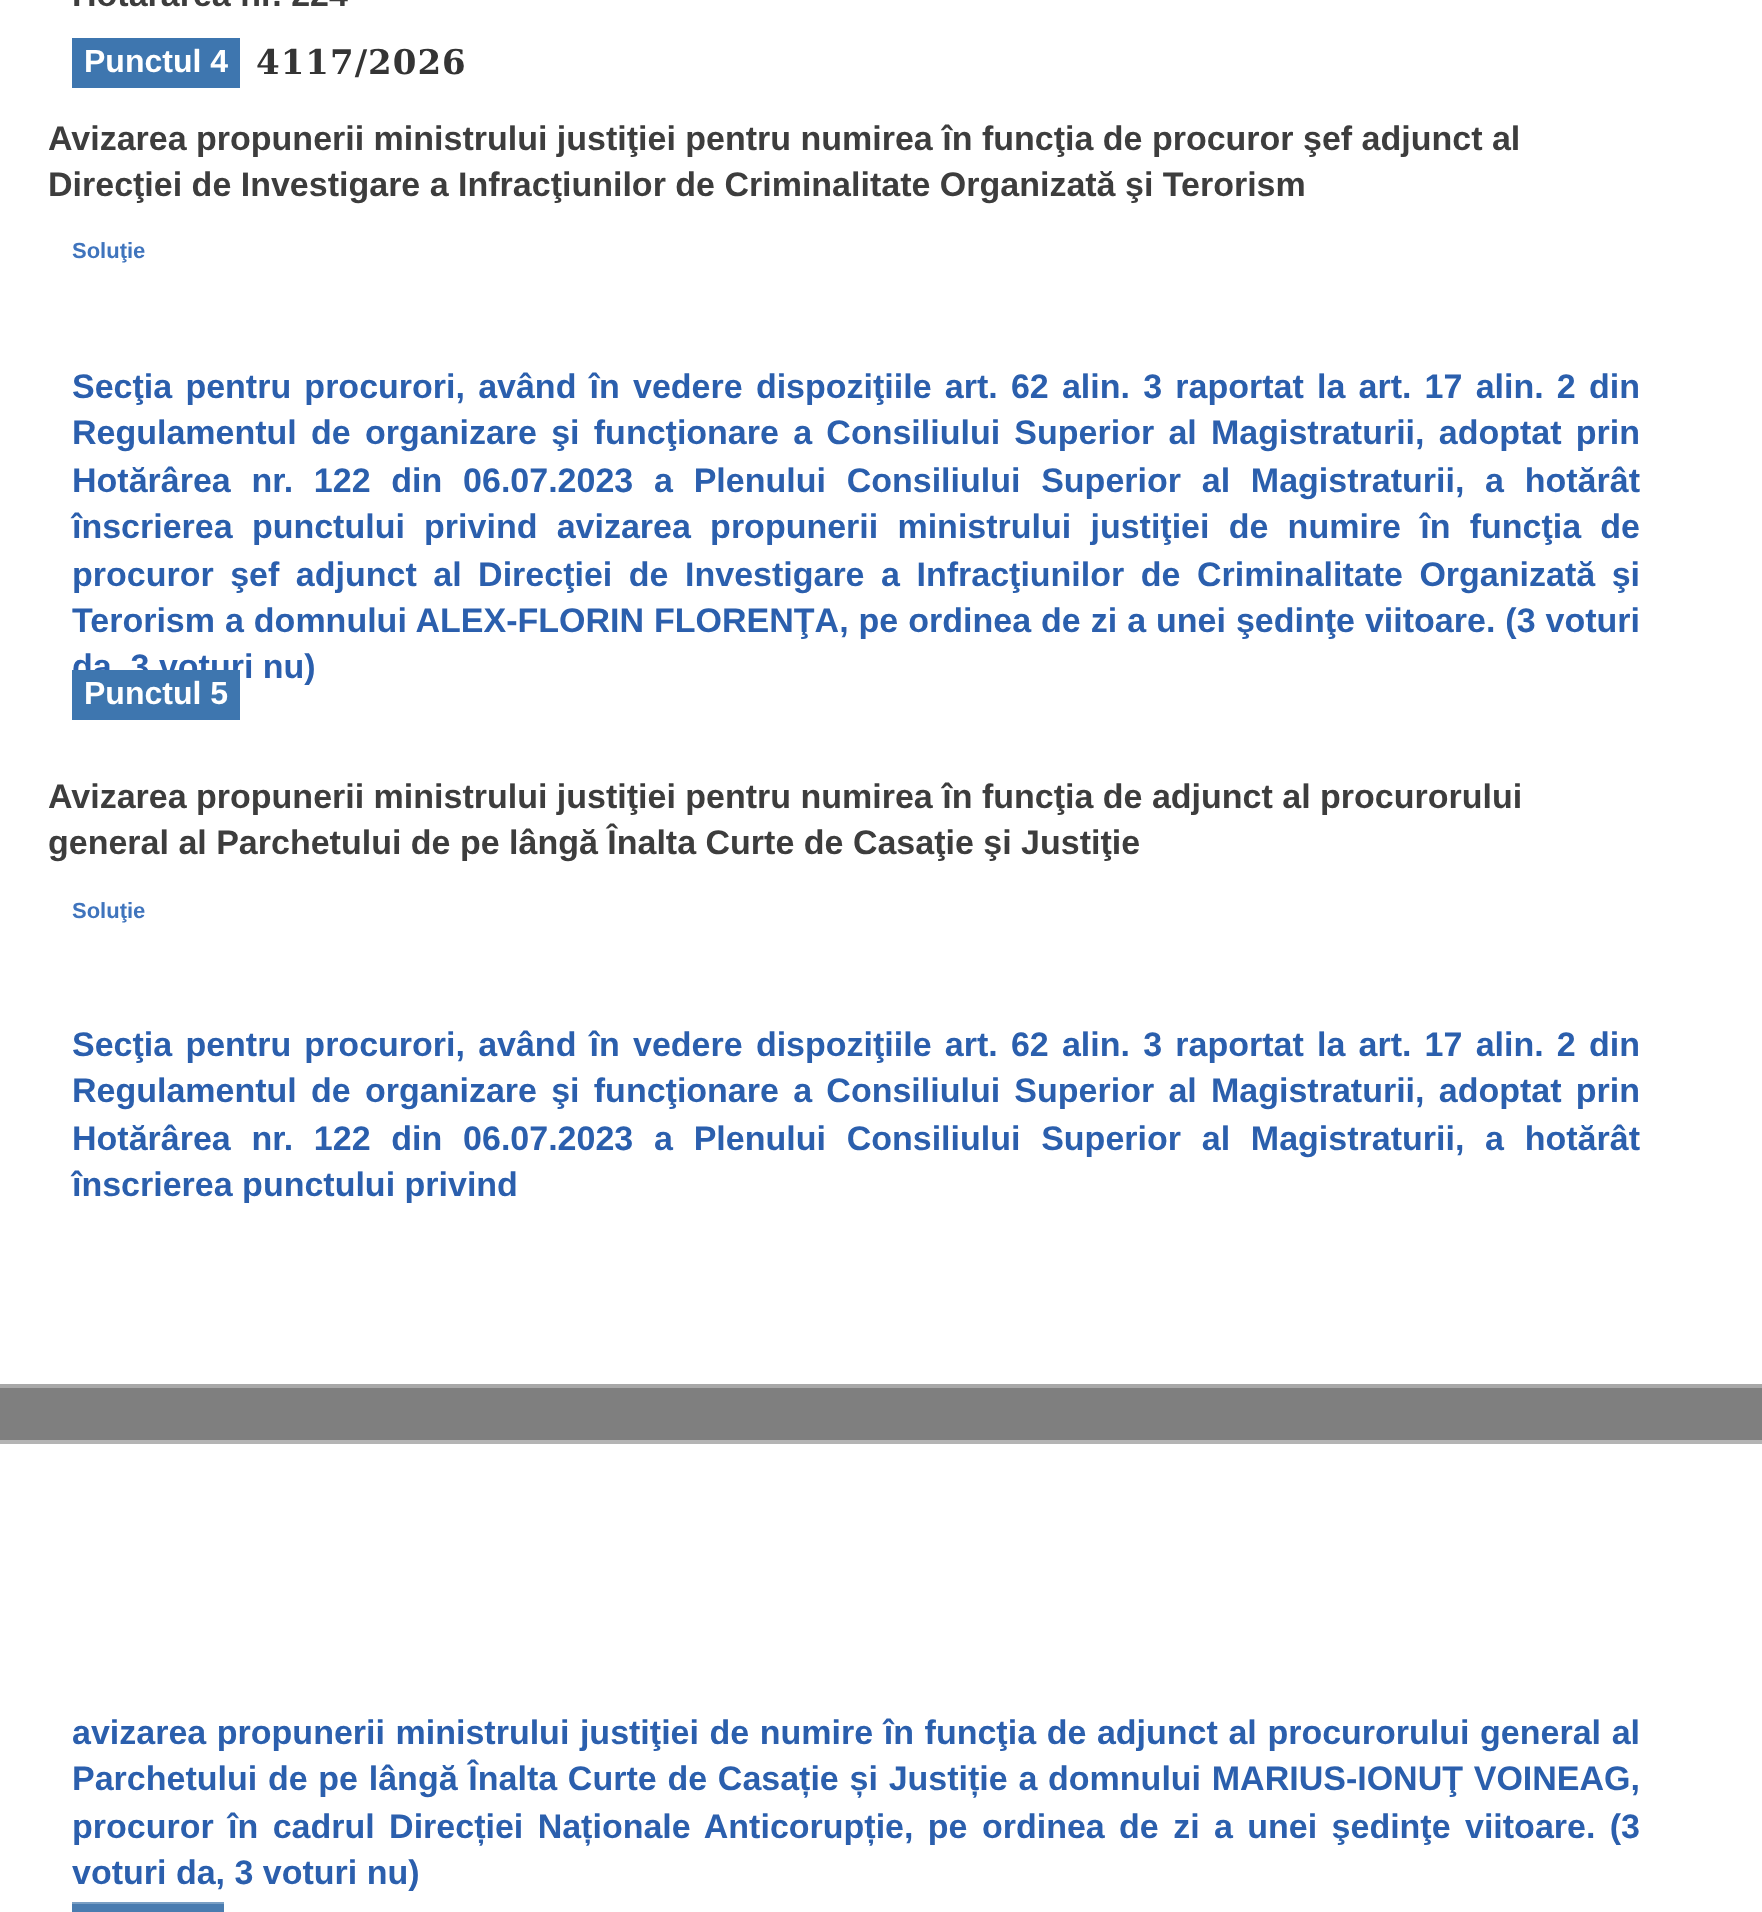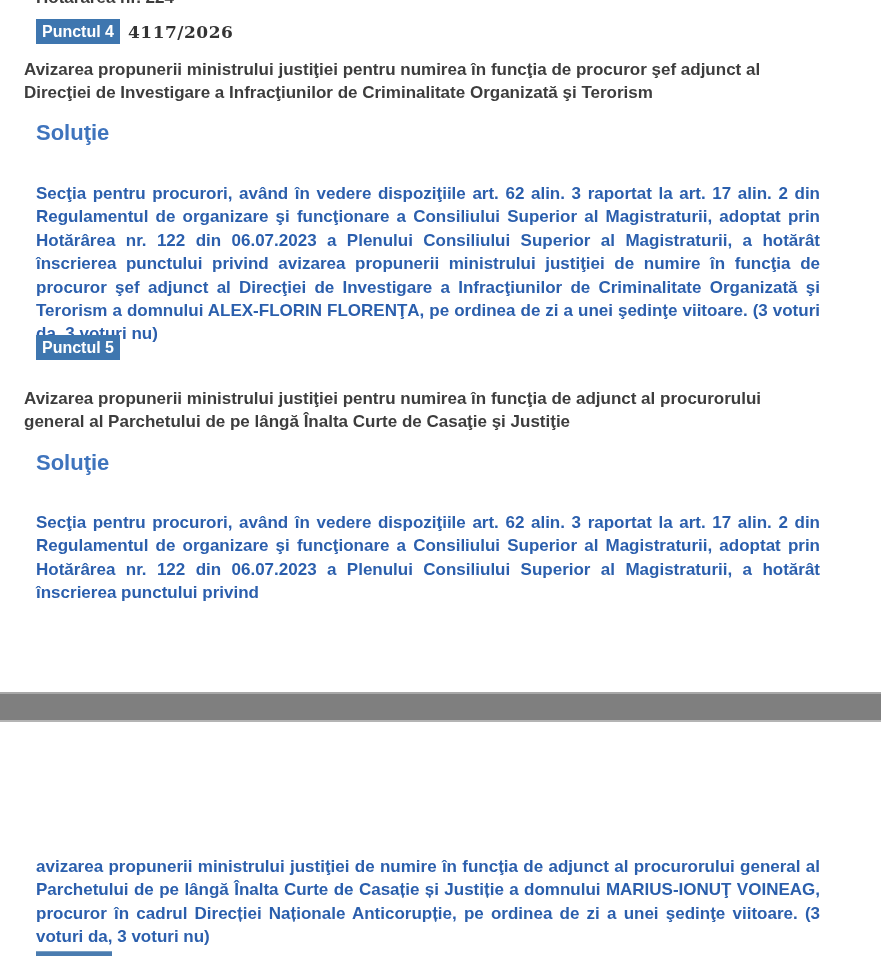--- a/index.html
+++ b/index.html
@@ -59,21 +59,21 @@
     font-weight: bold;
     font-size: 17px;
     line-height: 23.4px;
     color: #3d3d3d;
     text-align: left;
   }
   .solutie {
     position: absolute;
     left: 36px;
     font-weight: bold;
-    font-size: 22px;
+    font-size: 11px;
     color: #3f74bd;
   }
   .blue-para {
     position: absolute;
     left: 36px;
     width: 784px;
     font-weight: bold;
     font-size: 17px;
     line-height: 23.4px;
     color: #2b5fad;

